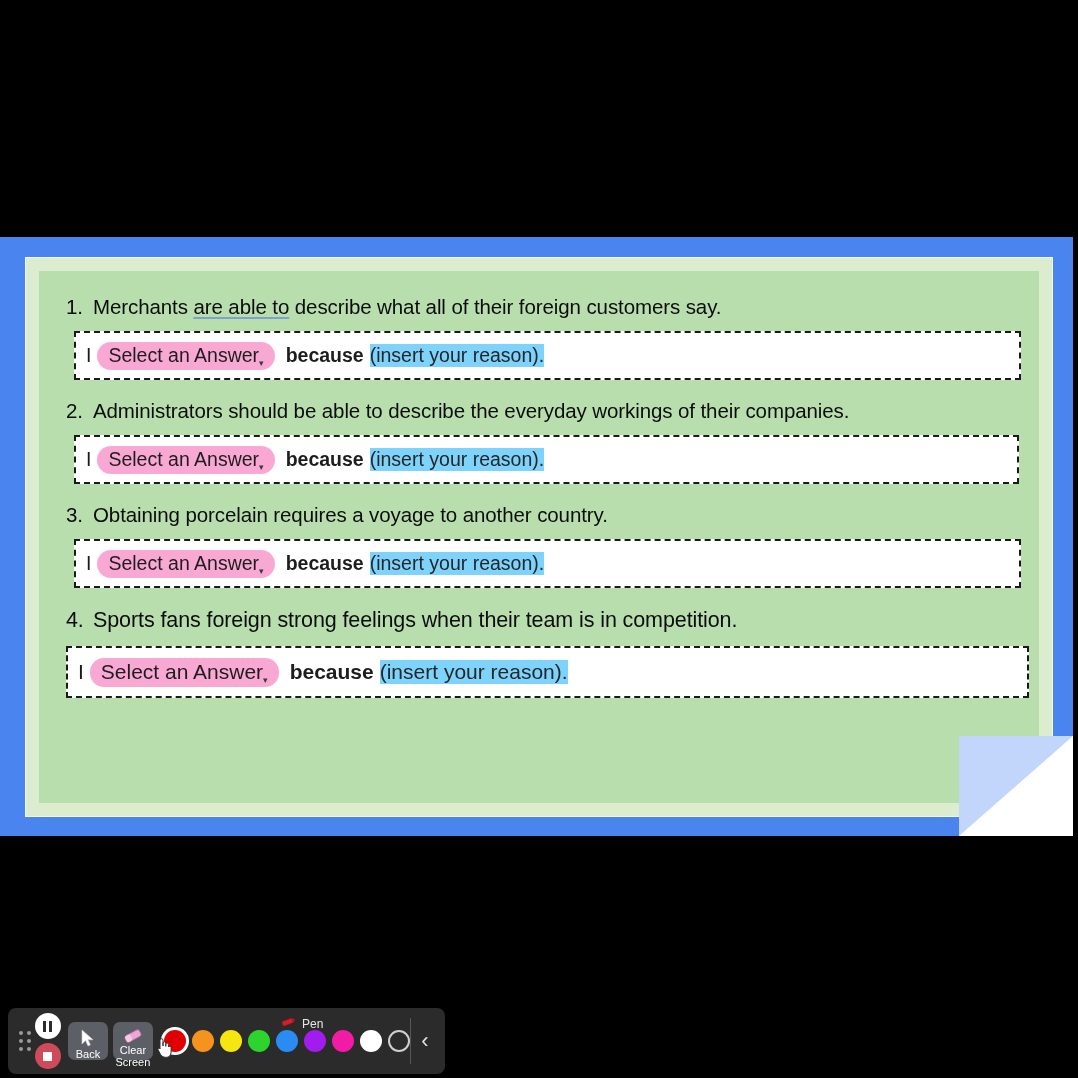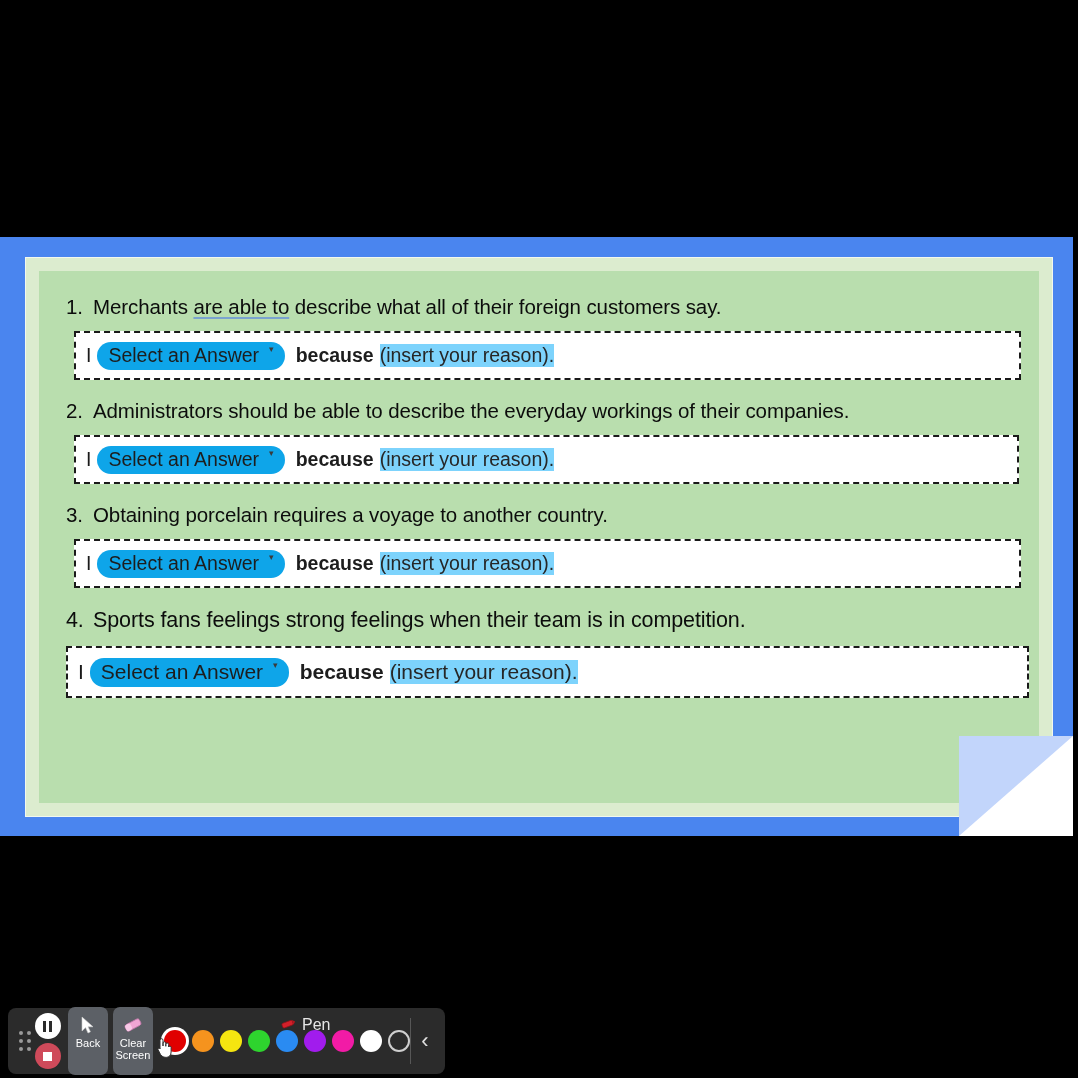--- a/index.html
+++ b/index.html
@@ -99,26 +99,25 @@
     padding: 6px 10px;
   }
 
   .caret {
     color: #1a1a1a;
     margin-right: 6px;
     font-weight: 300;
   }
 
   .select-pill {
-    background: #0ea5e9;
+    background: #f9a8d4;
     border-radius: 14px;
     padding: 2px 11px 3px 11px;
     display: inline-flex;
-    align-items: flex-start;
-    gap: 10px;
+    align-items: flex-end;
     color: #1d1d1d;
   }
   .select-caret {
     font-size: 9px;
     line-height: 1;
     color: #3a3a3a;
     transform: translateY(1px);
   }
 
   .because { color: #1d1d1d; margin-left: 11px; font-weight: bold; }
@@ -189,21 +188,21 @@
   }
   .pause-btn { background: #ffffff; }
   .pause-btn span {
     display: inline-block; width: 3px; height: 11px;
     background: #2b2b2b; margin: 0 1.5px;
   }
   .stop-btn { background: #cf4a5a; }
   .stop-btn i { width: 9px; height: 9px; background: #ffffff; display: block; }
 
   .tool-btn {
-    width: 48px; height: 68px;
+    width: 48px; height: 38px;
     background: #5c6066;
     border-radius: 7px;
     display: flex;
     flex-direction: column;
     align-items: center;
     justify-content: flex-start;
     padding-top: 6px;
     margin-right: 5px;
     color: #ffffff;
     font-size: 11px;
@@ -230,21 +229,21 @@
   .swatch.outline { background: transparent; border: 2px solid #cfcfcf; }
 
   #pen-label {
     position: absolute;
     left: 272px;
     top: 8px;
     display: flex;
     align-items: center;
     gap: 6px;
     color: #e6e6e6;
-    font-size: 16px;
+    font-size: 12px;
     text-align: center;
   }
 
   #divider {
     width: 1px;
     height: 46px;
     background: #575757;
     margin-left: auto;
   }
   #collapse-btn {
@@ -321,21 +320,21 @@
               <span class="select-caret">▾</span>
             </span>
             <span class="because">because</span>
             <span class="reason">(insert your reason).</span>
           </div>
         </div>
 
         <div class="q-block q4">
           <div class="q-line">
             <span class="q-num">4.</span>
-            <span class="q-text">Sports fans <b>feelings</b> strong feelings when their team is in <b>competition.</b></span>
+            <span class="q-text">Sports fans <b>foreign</b> strong feelings when their team is in <b>competition.</b></span>
           </div>
           <div class="answer-row">
             <span class="caret">I</span>
             <span class="select-pill">
               <span>Select an Answer</span>
               <span class="select-caret">▾</span>
             </span>
             <span class="because">because</span>
             <span class="reason">(insert your reason).</span>
           </div>

